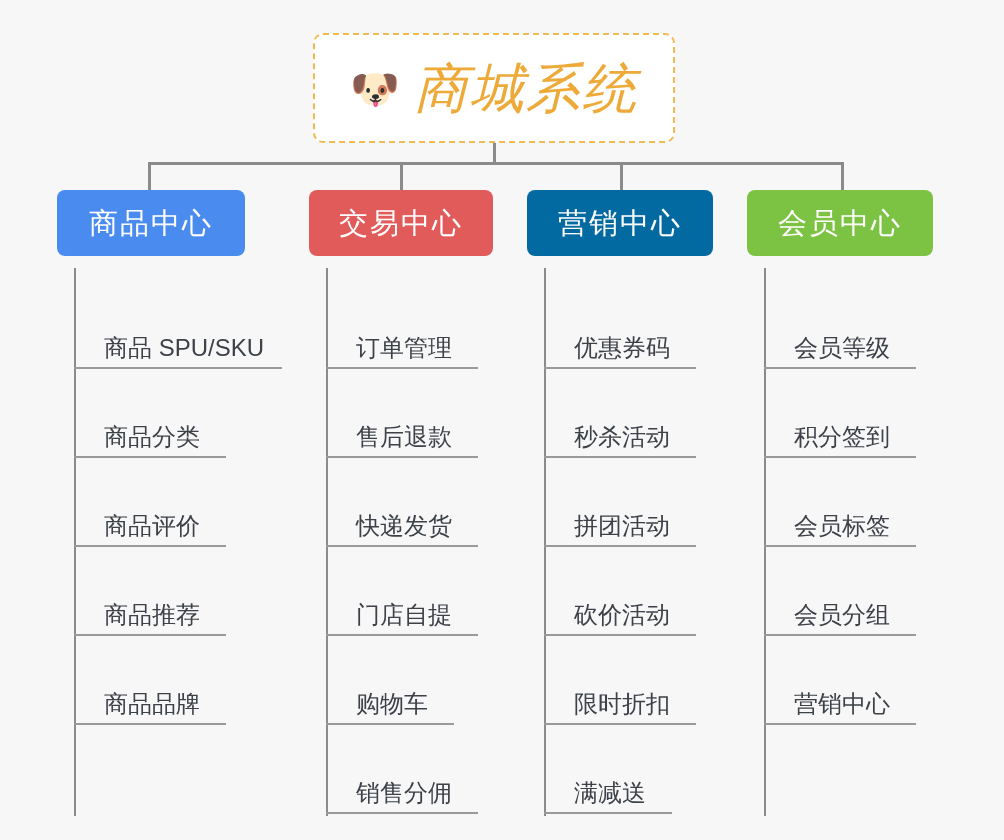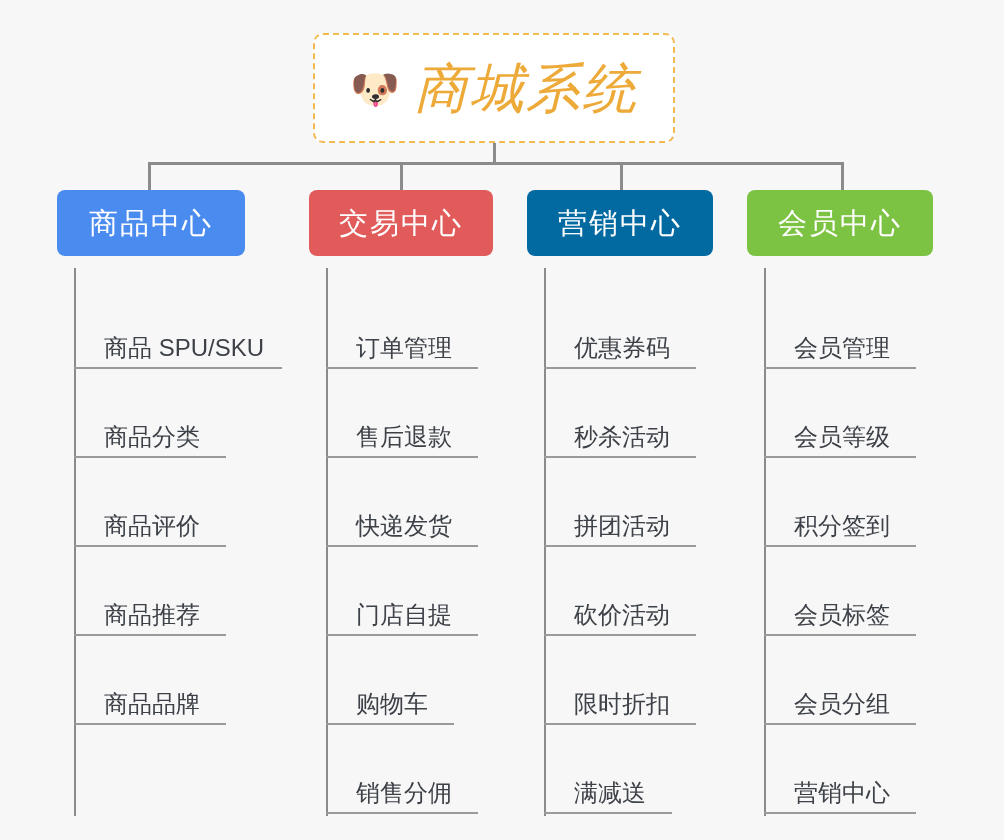--- a/index.html
+++ b/index.html
@@ -243,24 +243,20 @@
     </div>
   </div>
 
   <div class="column" style="left:747px;width:186px;">
     <div class="cat-box" style="background:#7cc343;">
       <span class="cat-label">会员中心</span>
     </div>
     <div class="leaf-list" style="margin-left:17px;">
       <div class="leaf-spine" style="height:548px;"></div>
       <div class="leaf-item">
-        <span class="leaf-label">会员管理</span>
-        <span class="leaf-underline" style="width:152px;"></span>
-      </div>
-      <div class="leaf-item">
         <span class="leaf-label">会员等级</span>
         <span class="leaf-underline" style="width:152px;"></span>
       </div>
       <div class="leaf-item">
         <span class="leaf-label">积分签到</span>
         <span class="leaf-underline" style="width:152px;"></span>
       </div>
       <div class="leaf-item">
         <span class="leaf-label">会员标签</span>
         <span class="leaf-underline" style="width:152px;"></span>

